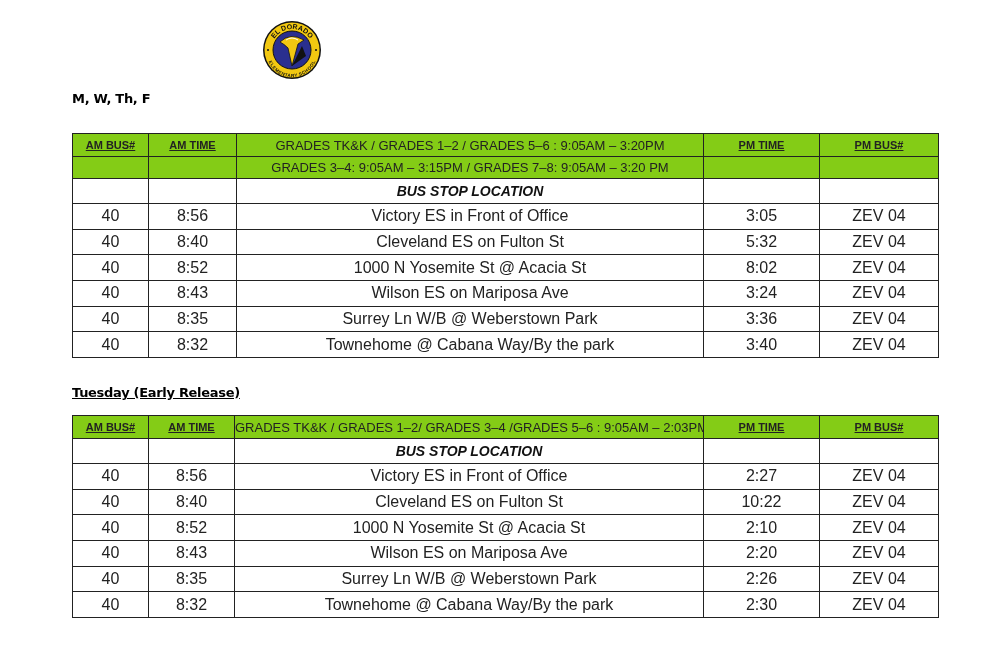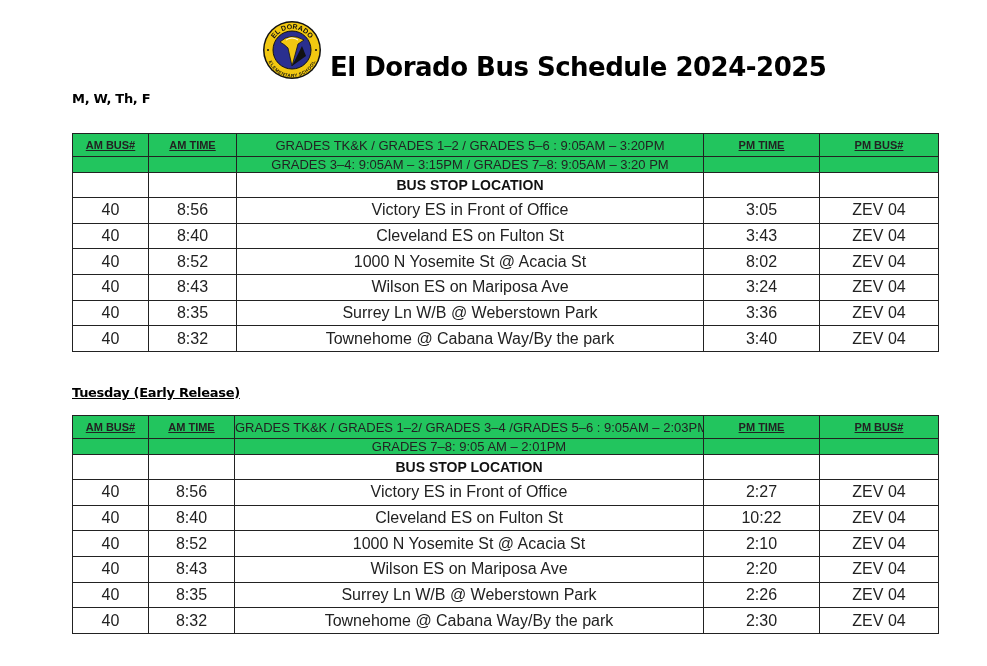--- a/index.html
+++ b/index.html
@@ -53,40 +53,41 @@
       table-layout: fixed;
       font-family: "Liberation Sans", sans-serif;
     }
     table.sched td {
       border: 1.5px solid #222;
       text-align: center;
       padding: 0;
       overflow: hidden;
       white-space: nowrap;
     }
-    .hdr td { background: #22c55e; }
+    .hdr td { background: #84cc16; }
     .hdr-row { height: 23px; }
-    .sub-row { height: 16px; }
+    .sub-row { height: 22px; }
     .loc-row { height: 25px; }
     .data-row { height: 25.7px; }
     .hcol {
       font-size: 11px;
       font-weight: bold;
       text-decoration: underline;
       color: #222;
     }
     .grades {
       font-size: 13px;
       font-weight: normal;
       color: #222;
     }
     .loc-title {
       font-size: 14px;
       font-weight: bold;
       color: #111;
+      font-style: italic;
     }
     .cell {
       font-size: 16px;
       color: #222;
     }
   </style>
 </head>
 <body>
 
 <div class="header">
@@ -101,21 +102,20 @@
     <circle cx="54" cy="30" r="1" fill="#111"></circle>
     <path id="arcTop" d="M9 30 A21 21 0 0 1 51 30" fill="none"></path>
     <path id="arcBot" d="M8 32 A22 22 0 0 0 52 32" fill="none"></path>
     <text font-size="7" font-weight="bold" fill="#111" font-family="Liberation Sans, sans-serif">
       <textPath href="#arcTop" startOffset="50%" text-anchor="middle">EL DORADO</textPath>
     </text>
     <text font-size="4.6" font-weight="bold" fill="#111" font-family="Liberation Sans, sans-serif">
       <textPath href="#arcBot" startOffset="50%" text-anchor="middle" dominant-baseline="hanging">ELEMENTARY SCHOOL</textPath>
     </text>
   </svg>
-  <div class="title">El Dorado Bus Schedule 2024-2025</div>
 </div>
 
 <div class="section-label" style="top:91px;">M, W, Th, F</div>
 
 <table class="sched" style="top:133px;">
   <colgroup>
     <col style="width:76px">
       <col style="width:88px">
       <col style="width:467px">
       <col style="width:116px">
@@ -147,21 +147,21 @@
     <td class="cell">40</td>
     <td class="cell">8:56</td>
     <td class="cell">Victory ES in Front of Office</td>
     <td class="cell">3:05</td>
     <td class="cell">ZEV 04</td>
   </tr>
   <tr class="data-row">
     <td class="cell">40</td>
     <td class="cell">8:40</td>
     <td class="cell">Cleveland ES on Fulton St</td>
-    <td class="cell">3:43</td>
+    <td class="cell">5:32</td>
     <td class="cell">ZEV 04</td>
   </tr>
   <tr class="data-row">
     <td class="cell">40</td>
     <td class="cell">8:52</td>
     <td class="cell">1000 N Yosemite St @ Acacia St</td>
     <td class="cell">8:02</td>
     <td class="cell">ZEV 04</td>
   </tr>
   <tr class="data-row">
@@ -199,27 +199,20 @@
       <col style="width:119px">
   </colgroup>
   <tbody>
       <tr class="hdr hdr-row">
     <td class="hcol">AM BUS#</td>
     <td class="hcol">AM TIME</td>
     <td class="grades">GRADES TK&amp;K / GRADES 1–2/ GRADES 3–4 /GRADES 5–6 : 9:05AM – 2:03PM</td>
     <td class="hcol">PM TIME</td>
     <td class="hcol">PM BUS#</td>
   </tr>
-  <tr class="hdr sub-row">
-    <td></td>
-    <td></td>
-    <td class="grades">GRADES 7–8:  9:05 AM – 2:01PM</td>
-    <td></td>
-    <td></td>
-  </tr>
   <tr class="loc-row">
     <td></td>
     <td></td>
     <td class="loc-title">BUS STOP LOCATION</td>
     <td></td>
     <td></td>
   </tr>
   <tr class="data-row">
     <td class="cell">40</td>
     <td class="cell">8:56</td>

